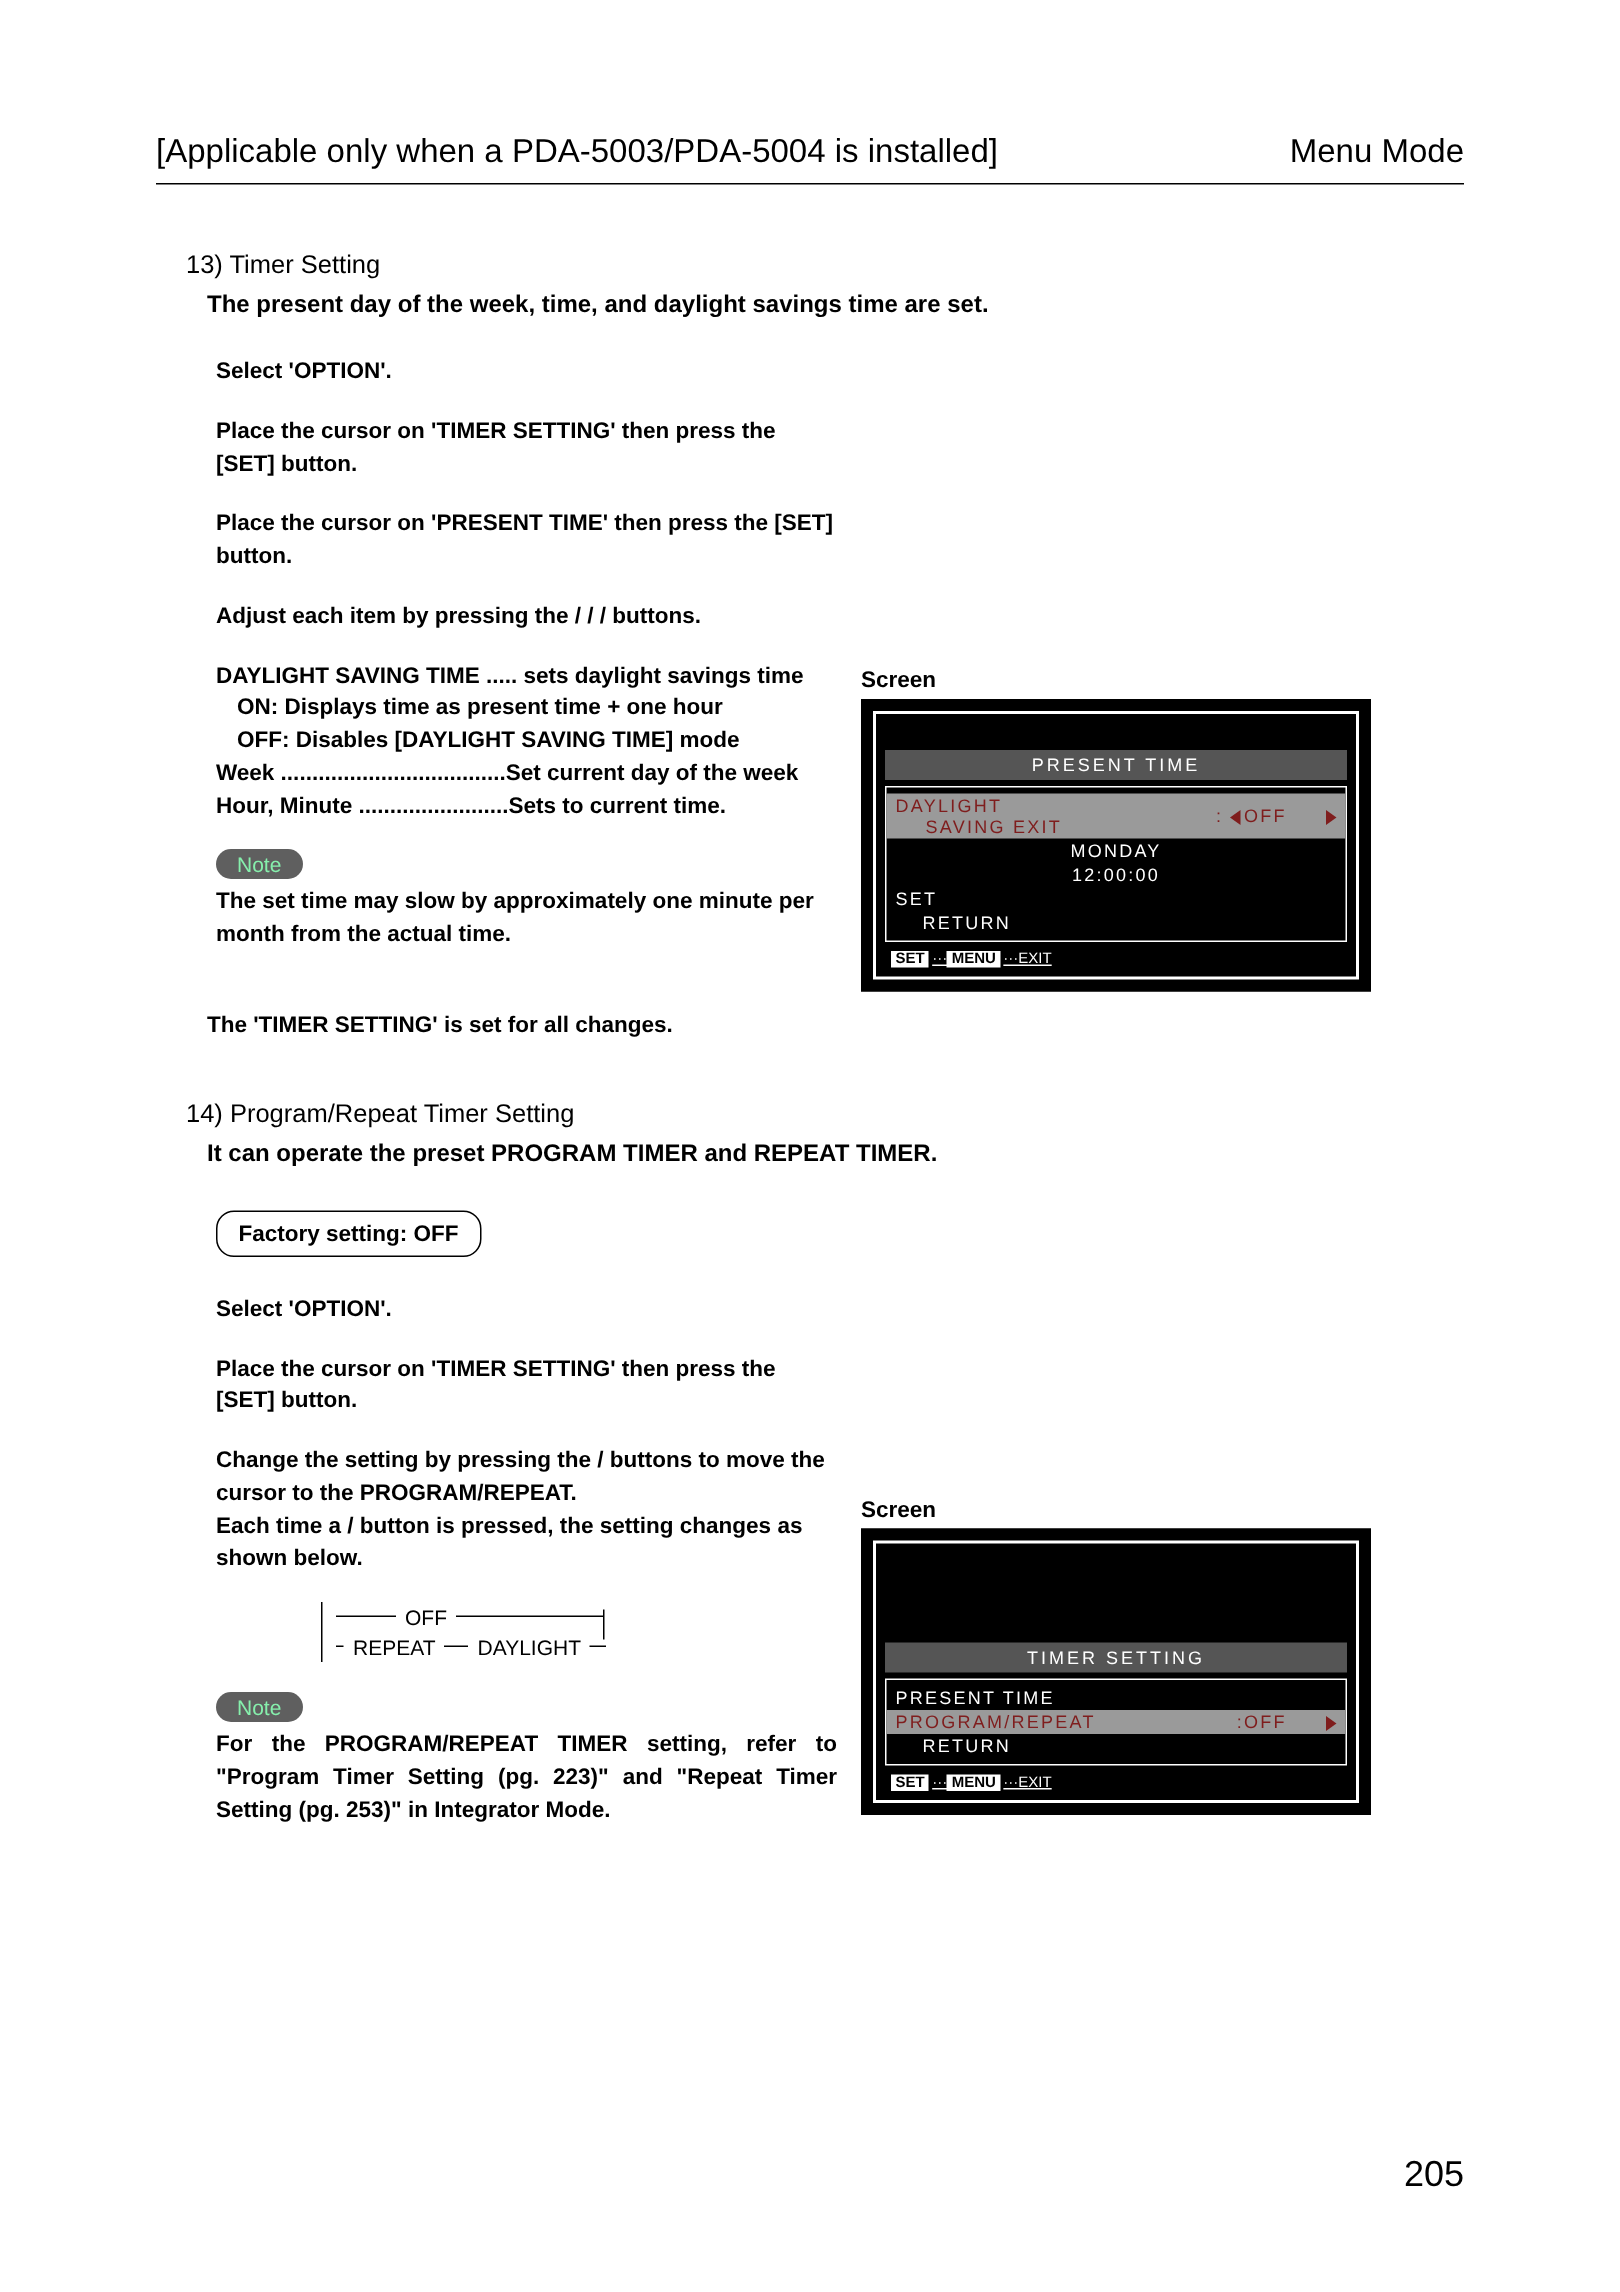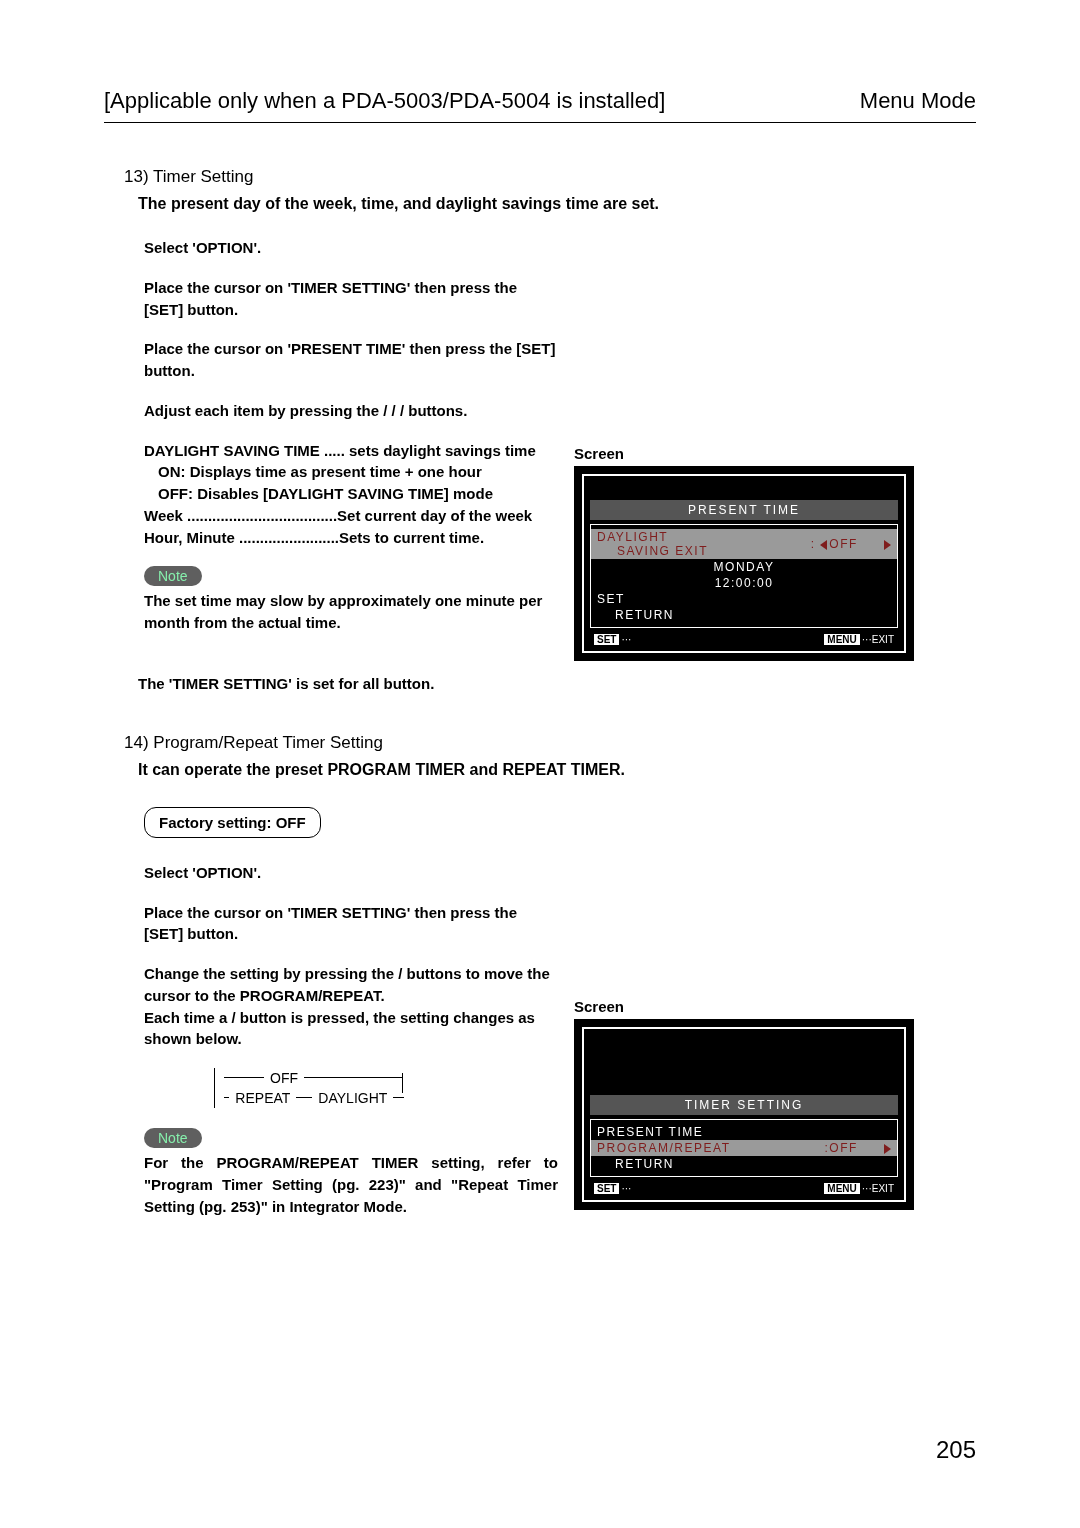--- a/index.html
+++ b/index.html
@@ -134,23 +134,23 @@
     display: inline-block;
     width: 0; height: 0;
     border-top: 5px solid transparent;
     border-bottom: 5px solid transparent;
     vertical-align: middle;
   }
   .triangle-l { border-right: 7px solid currentColor; margin-right: 2px; }
   .triangle-r { border-left: 7px solid currentColor; margin-left: 2px; }
   .osd-footer {
     display: flex;
-    justify-content: space-between;
     padding: 6px 4px 2px 4px;
     font-size: 10px;
+    text-decoration: underline;
   }
   .osd-footer .tag {
     display: inline-block;
     background: #fff;
     color: #000;
     padding: 0 3px;
     font-weight: 700;
     margin-right: 2px;
   }
   
@@ -231,21 +231,21 @@
           </div>
           <div class="osd-footer">
             <span><span class="tag">SET</span><span>···</span></span>
             <span><span class="tag">MENU</span><span>···EXIT</span></span>
           </div>
         </div>
       </div>
     </div>
   </div>
 
-  <div class="bold para" style="margin:12px 0 38px 34px;">The 'TIMER SETTING' is set for all button.</div>
+  <div class="bold para" style="margin:12px 0 38px 34px;">The 'TIMER SETTING' is set for all changes.</div>
 
   
   <div class="section-heading">14) Program/Repeat Timer Setting</div>
   <div class="section-desc">It can operate the preset PROGRAM TIMER and REPEAT TIMER.</div>
 
   <div class="factory-pill">Factory setting: OFF</div>
 
   <div class="row">
     <div class="left-col">
       <div class="bold para">Select 'OPTION'.</div>

